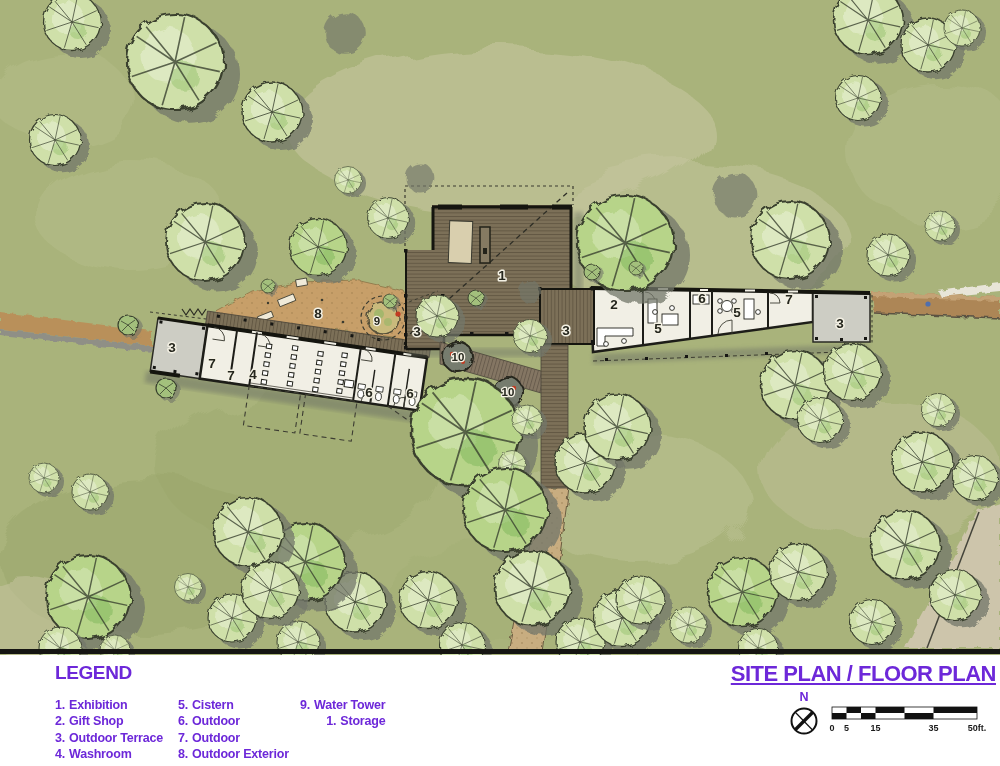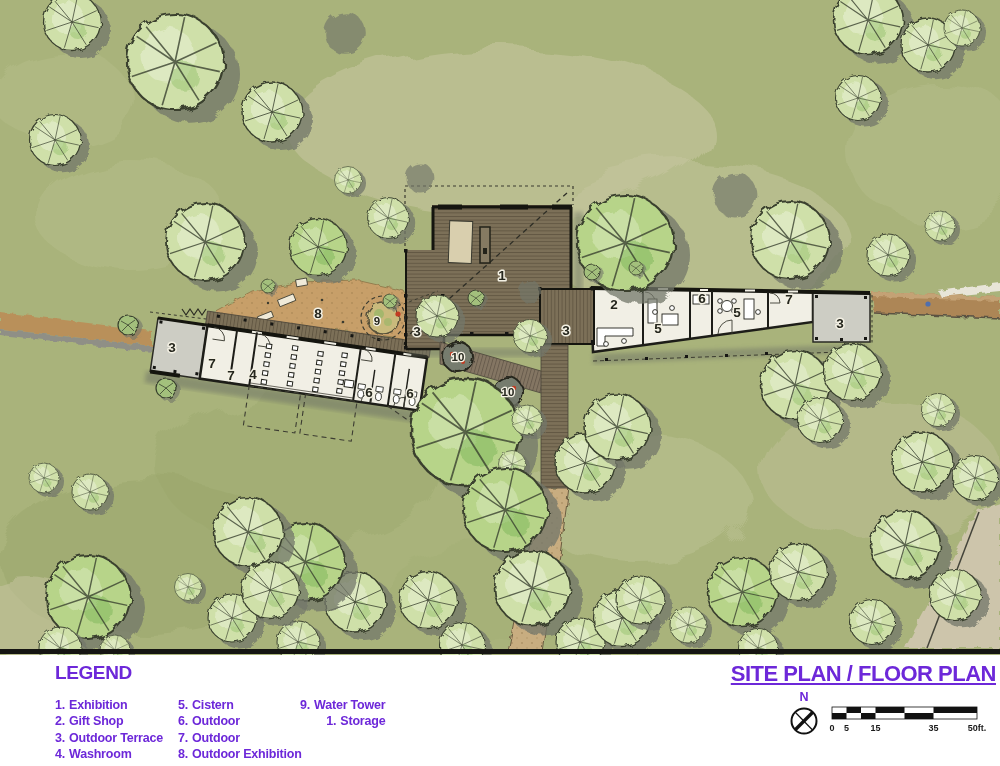--- a/index.html
+++ b/index.html
@@ -457,21 +457,21 @@
   <div class="lcol" id="lcol1">
     <div class="li"><span class="num">1.</span><span>Exhibition</span></div>
     <div class="li"><span class="num">2.</span><span>Gift Shop</span></div>
     <div class="li"><span class="num">3.</span><span>Outdoor Terrace</span></div>
     <div class="li"><span class="num">4.</span><span>Washroom</span></div>
   </div>
   <div class="lcol" id="lcol2">
     <div class="li"><span class="num">5.</span><span>Cistern</span></div>
     <div class="li"><span class="num">6.</span><span>Outdoor</span></div>
     <div class="li"><span class="num">7.</span><span>Outdoor</span></div>
-    <div class="li"><span class="num">8.</span><span>Outdoor Exhibition</span></div>
+    <div class="li"><span class="num">8.</span><span>Outdoor Exterior</span></div>
   </div>
   <div class="lcol" id="lcol3">
     <div class="li"><span class="num">9.</span><span>Water Tower</span></div>
     <div class="li"><span class="num">1.</span><span>Storage</span></div>
   </div>
 
   <div id="plan-title">SITE PLAN / FLOOR PLAN</div>
 
   <div id="compass">
     <div id="north-n">N</div>

